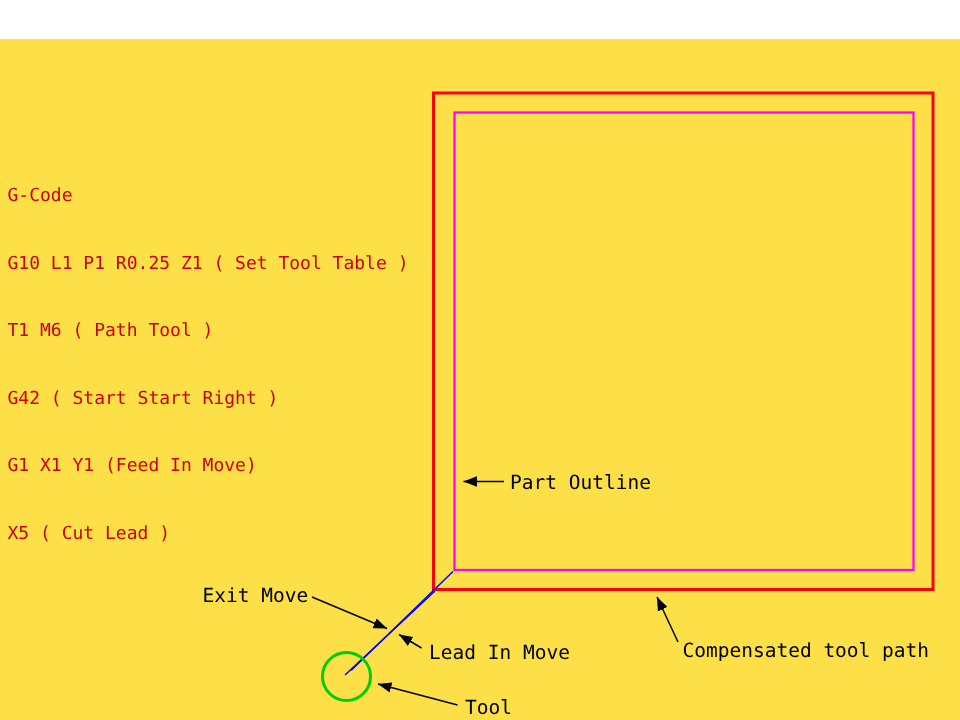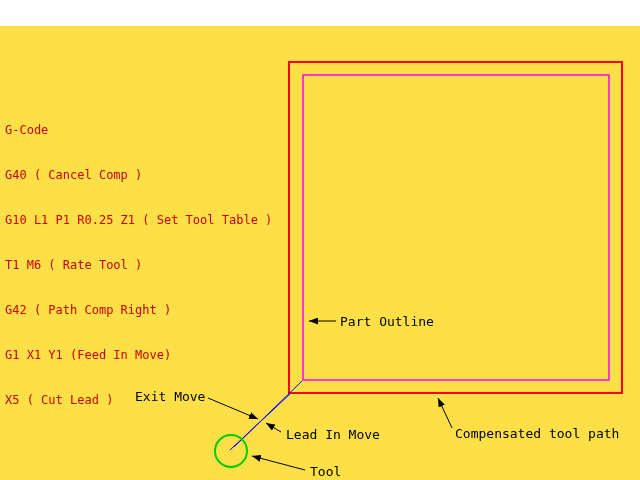--- a/index.html
+++ b/index.html
@@ -39,24 +39,23 @@
     fill: #000000;
   }
 </style>
 </head>
 <body>
 
 <div class="canvas">
 
   <div class="gcode">
     <div class="gcode-line">G-Code</div>
-    <div class="gcode-line">G40 ( Cancel Comp )</div>
     <div class="gcode-line">G10 L1 P1 R0.25 Z1 ( Set Tool Table )</div>
-    <div class="gcode-line">T1 M6 ( Rate Tool )</div>
-    <div class="gcode-line">G42 ( Path Comp Right )</div>
+    <div class="gcode-line">T1 M6 ( Path Tool )</div>
+    <div class="gcode-line">G42 ( Start Start Right )</div>
     <div class="gcode-line">G1 X1 Y1 (Feed In Move)</div>
     <div class="gcode-line">X5 ( Cut Lead )</div>
     
     
     
     
     
   </div>
 
   <svg class="diagram-svg" width="640" height="480" viewBox="0 0 640 480">

